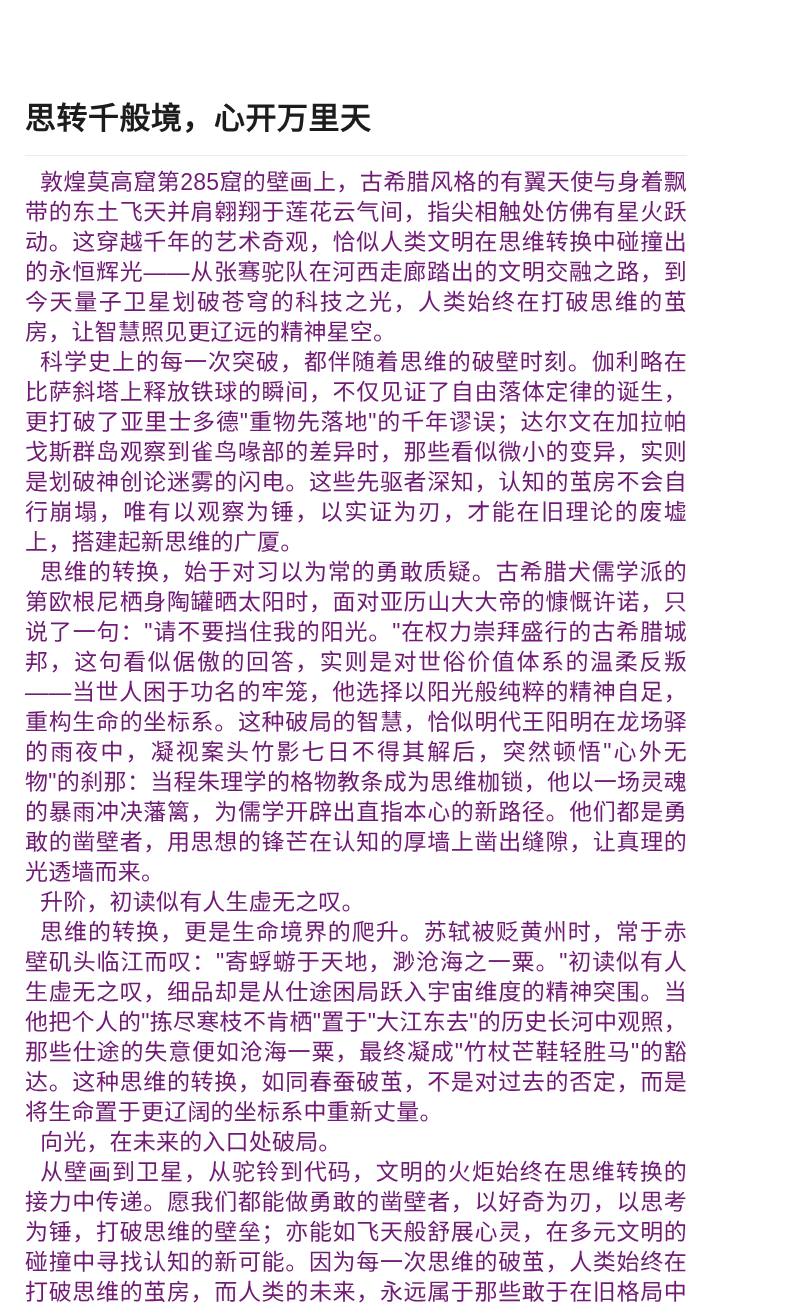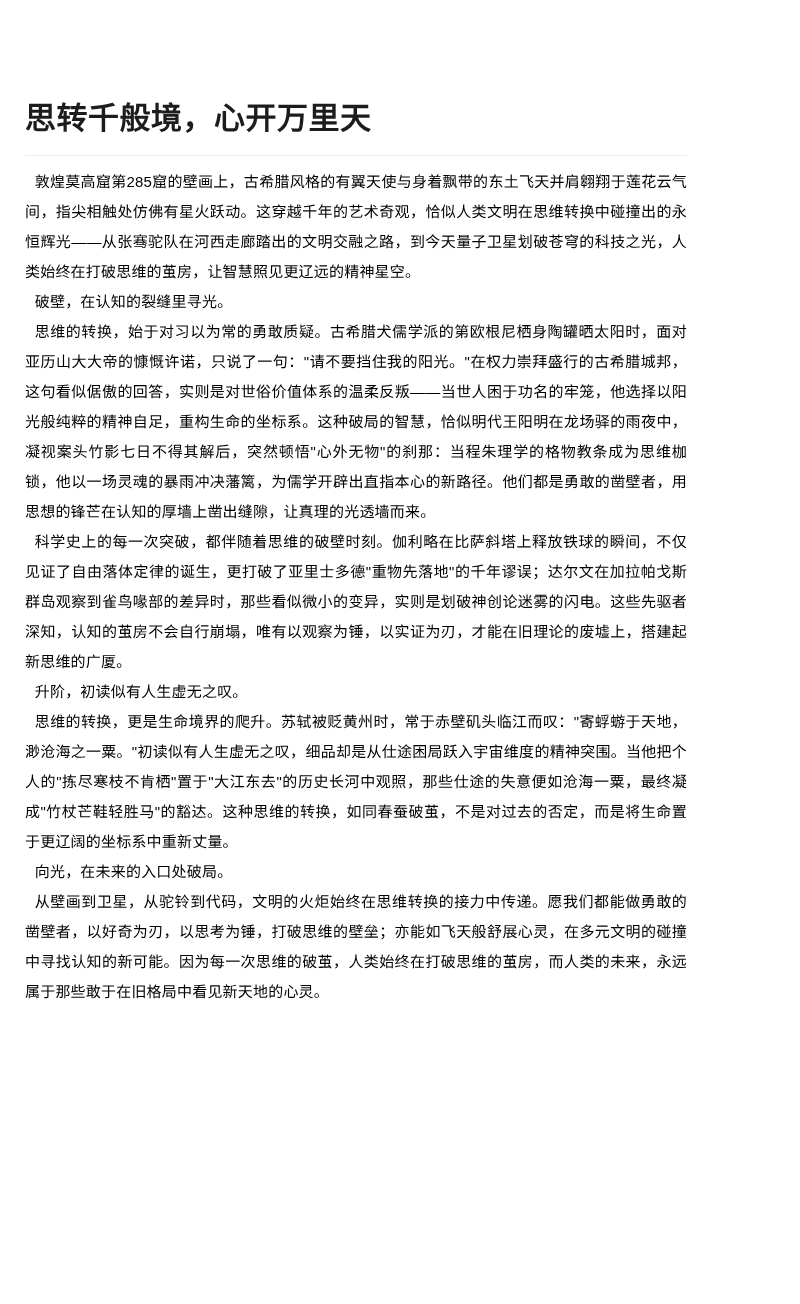--- a/index.html
+++ b/index.html
@@ -28,40 +28,39 @@
     letter-spacing: 0.5px;
   }
   .title-divider {
     border: none;
     border-top: 1px solid #ededed;
     height: 0;
     margin: 15px 0 11px 0;
   }
   .article-body p {
     margin: 0;
-    font-size: 15px;
+    font-size: 23px;
     line-height: 30px;
-    color: #000000;
+    color: #701a75;
     text-indent: 0.65em;
     text-align: justify;
     letter-spacing: 0.2px;
     word-break: break-all;
   }
 </style>
 </head>
 <body>
 
 <div class="page">
   <h1 class="article-title">思转千般境，心开万里天</h1>
 
   <hr class="title-divider">
 
   <div class="article-body">
     <p>敦煌莫高窟第285窟的壁画上，古希腊风格的有翼天使与身着飘带的东土飞天并肩翱翔于莲花云气间，指尖相触处仿佛有星火跃动。这穿越千年的艺术奇观，恰似人类文明在思维转换中碰撞出的永恒辉光——从张骞驼队在河西走廊踏出的文明交融之路，到今天量子卫星划破苍穹的科技之光，人类始终在打破思维的茧房，让智慧照见更辽远的精神星空。</p>
-    <p>破壁，在认知的裂缝里寻光。</p>
+    <p>科学史上的每一次突破，都伴随着思维的破壁时刻。伽利略在比萨斜塔上释放铁球的瞬间，不仅见证了自由落体定律的诞生，更打破了亚里士多德"重物先落地"的千年谬误；达尔文在加拉帕戈斯群岛观察到雀鸟喙部的差异时，那些看似微小的变异，实则是划破神创论迷雾的闪电。这些先驱者深知，认知的茧房不会自行崩塌，唯有以观察为锤，以实证为刃，才能在旧理论的废墟上，搭建起新思维的广厦。</p>
     <p>思维的转换，始于对习以为常的勇敢质疑。古希腊犬儒学派的第欧根尼栖身陶罐晒太阳时，面对亚历山大大帝的慷慨许诺，只说了一句："请不要挡住我的阳光。"在权力崇拜盛行的古希腊城邦，这句看似倨傲的回答，实则是对世俗价值体系的温柔反叛——当世人困于功名的牢笼，他选择以阳光般纯粹的精神自足，重构生命的坐标系。这种破局的智慧，恰似明代王阳明在龙场驿的雨夜中，凝视案头竹影七日不得其解后，突然顿悟"心外无物"的刹那：当程朱理学的格物教条成为思维枷锁，他以一场灵魂的暴雨冲决藩篱，为儒学开辟出直指本心的新路径。他们都是勇敢的凿壁者，用思想的锋芒在认知的厚墙上凿出缝隙，让真理的光透墙而来。</p>
-    <p>科学史上的每一次突破，都伴随着思维的破壁时刻。伽利略在比萨斜塔上释放铁球的瞬间，不仅见证了自由落体定律的诞生，更打破了亚里士多德"重物先落地"的千年谬误；达尔文在加拉帕戈斯群岛观察到雀鸟喙部的差异时，那些看似微小的变异，实则是划破神创论迷雾的闪电。这些先驱者深知，认知的茧房不会自行崩塌，唯有以观察为锤，以实证为刃，才能在旧理论的废墟上，搭建起新思维的广厦。</p>
     <p>升阶，初读似有人生虚无之叹。</p>
     <p>思维的转换，更是生命境界的爬升。苏轼被贬黄州时，常于赤壁矶头临江而叹："寄蜉蝣于天地，渺沧海之一粟。"初读似有人生虚无之叹，细品却是从仕途困局跃入宇宙维度的精神突围。当他把个人的"拣尽寒枝不肯栖"置于"大江东去"的历史长河中观照，那些仕途的失意便如沧海一粟，最终凝成"竹杖芒鞋轻胜马"的豁达。这种思维的转换，如同春蚕破茧，不是对过去的否定，而是将生命置于更辽阔的坐标系中重新丈量。</p>
     <p>向光，在未来的入口处破局。</p>
     <p>从壁画到卫星，从驼铃到代码，文明的火炬始终在思维转换的接力中传递。愿我们都能做勇敢的凿壁者，以好奇为刃，以思考为锤，打破思维的壁垒；亦能如飞天般舒展心灵，在多元文明的碰撞中寻找认知的新可能。因为每一次思维的破茧，人类始终在打破思维的茧房，而人类的未来，永远属于那些敢于在旧格局中看见新天地的心灵。</p>
   </div>
 </div>
 
 </body></html>

